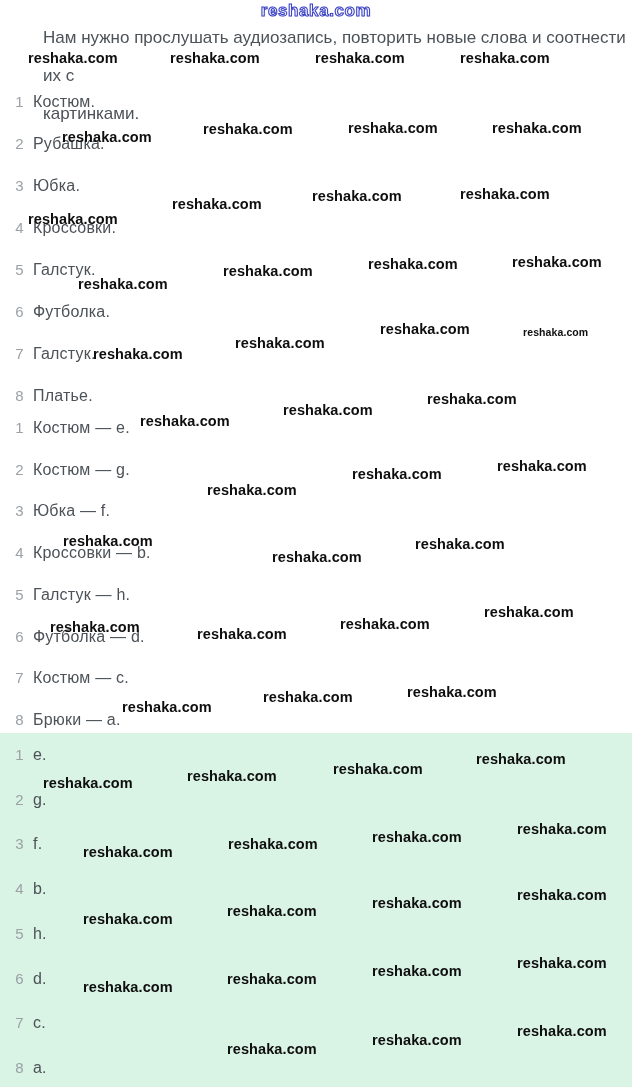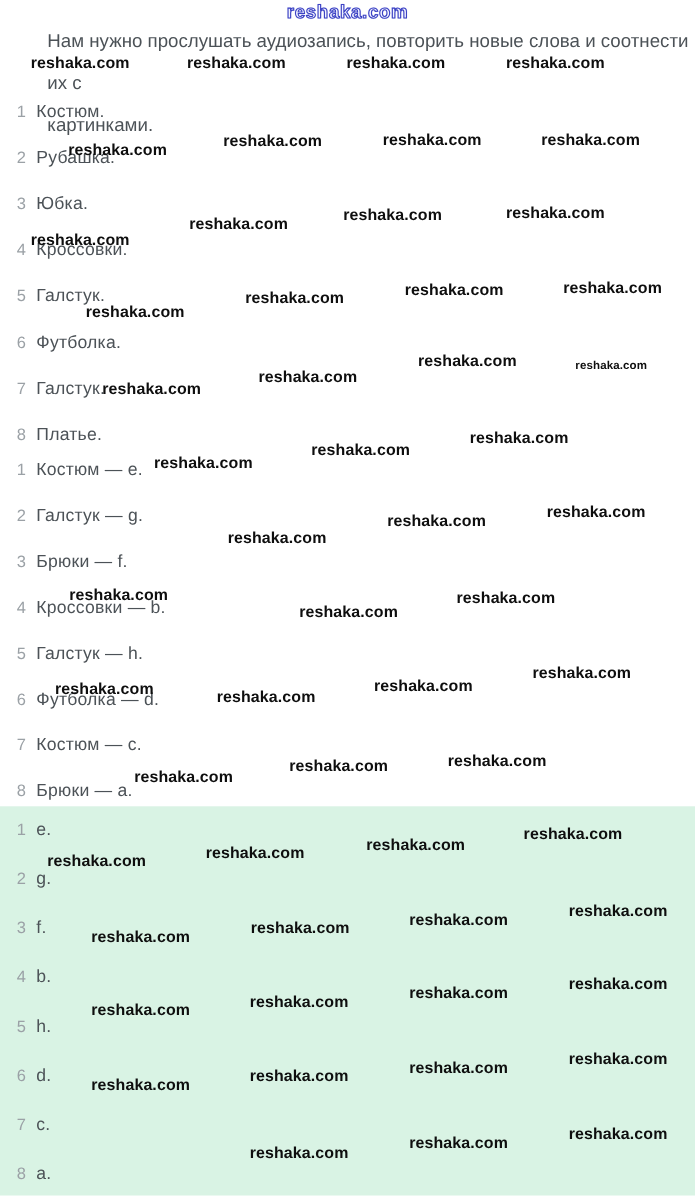--- a/index.html
+++ b/index.html
@@ -101,25 +101,25 @@
     <span class="txt">Платье.</span>
   </div>
     </div>
   <div id="match-list">
       <div class="row" style="top: 420px;">
     <span class="num">1</span>
     <span class="txt">Костюм — e.</span>
   </div>
       <div class="row" style="top: 462px;">
     <span class="num">2</span>
-    <span class="txt">Галстук — g.</span>
+    <span class="txt">Костюм — g.</span>
   </div>
       <div class="row" style="top: 503px;">
     <span class="num">3</span>
-    <span class="txt">Брюки — f.</span>
+    <span class="txt">Юбка — f.</span>
   </div>
       <div class="row" style="top: 545px;">
     <span class="num">4</span>
     <span class="txt">Кроссовки — b.</span>
   </div>
       <div class="row" style="top: 587px;">
     <span class="num">5</span>
     <span class="txt">Галстук — h.</span>
   </div>
       <div class="row" style="top: 629px;">

